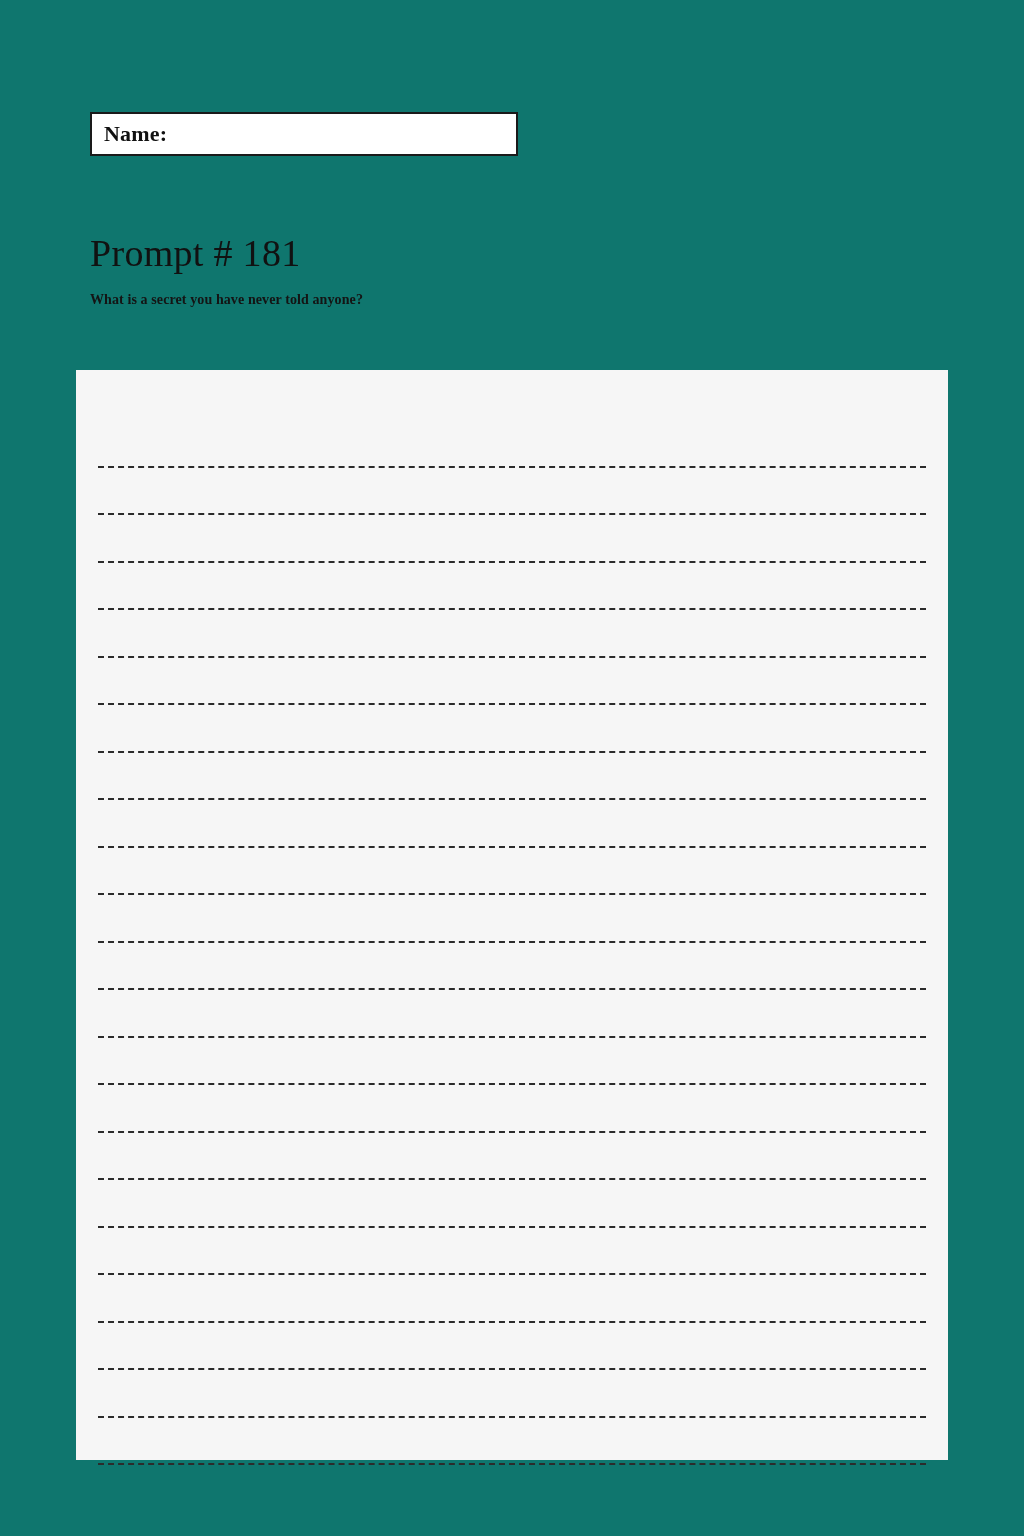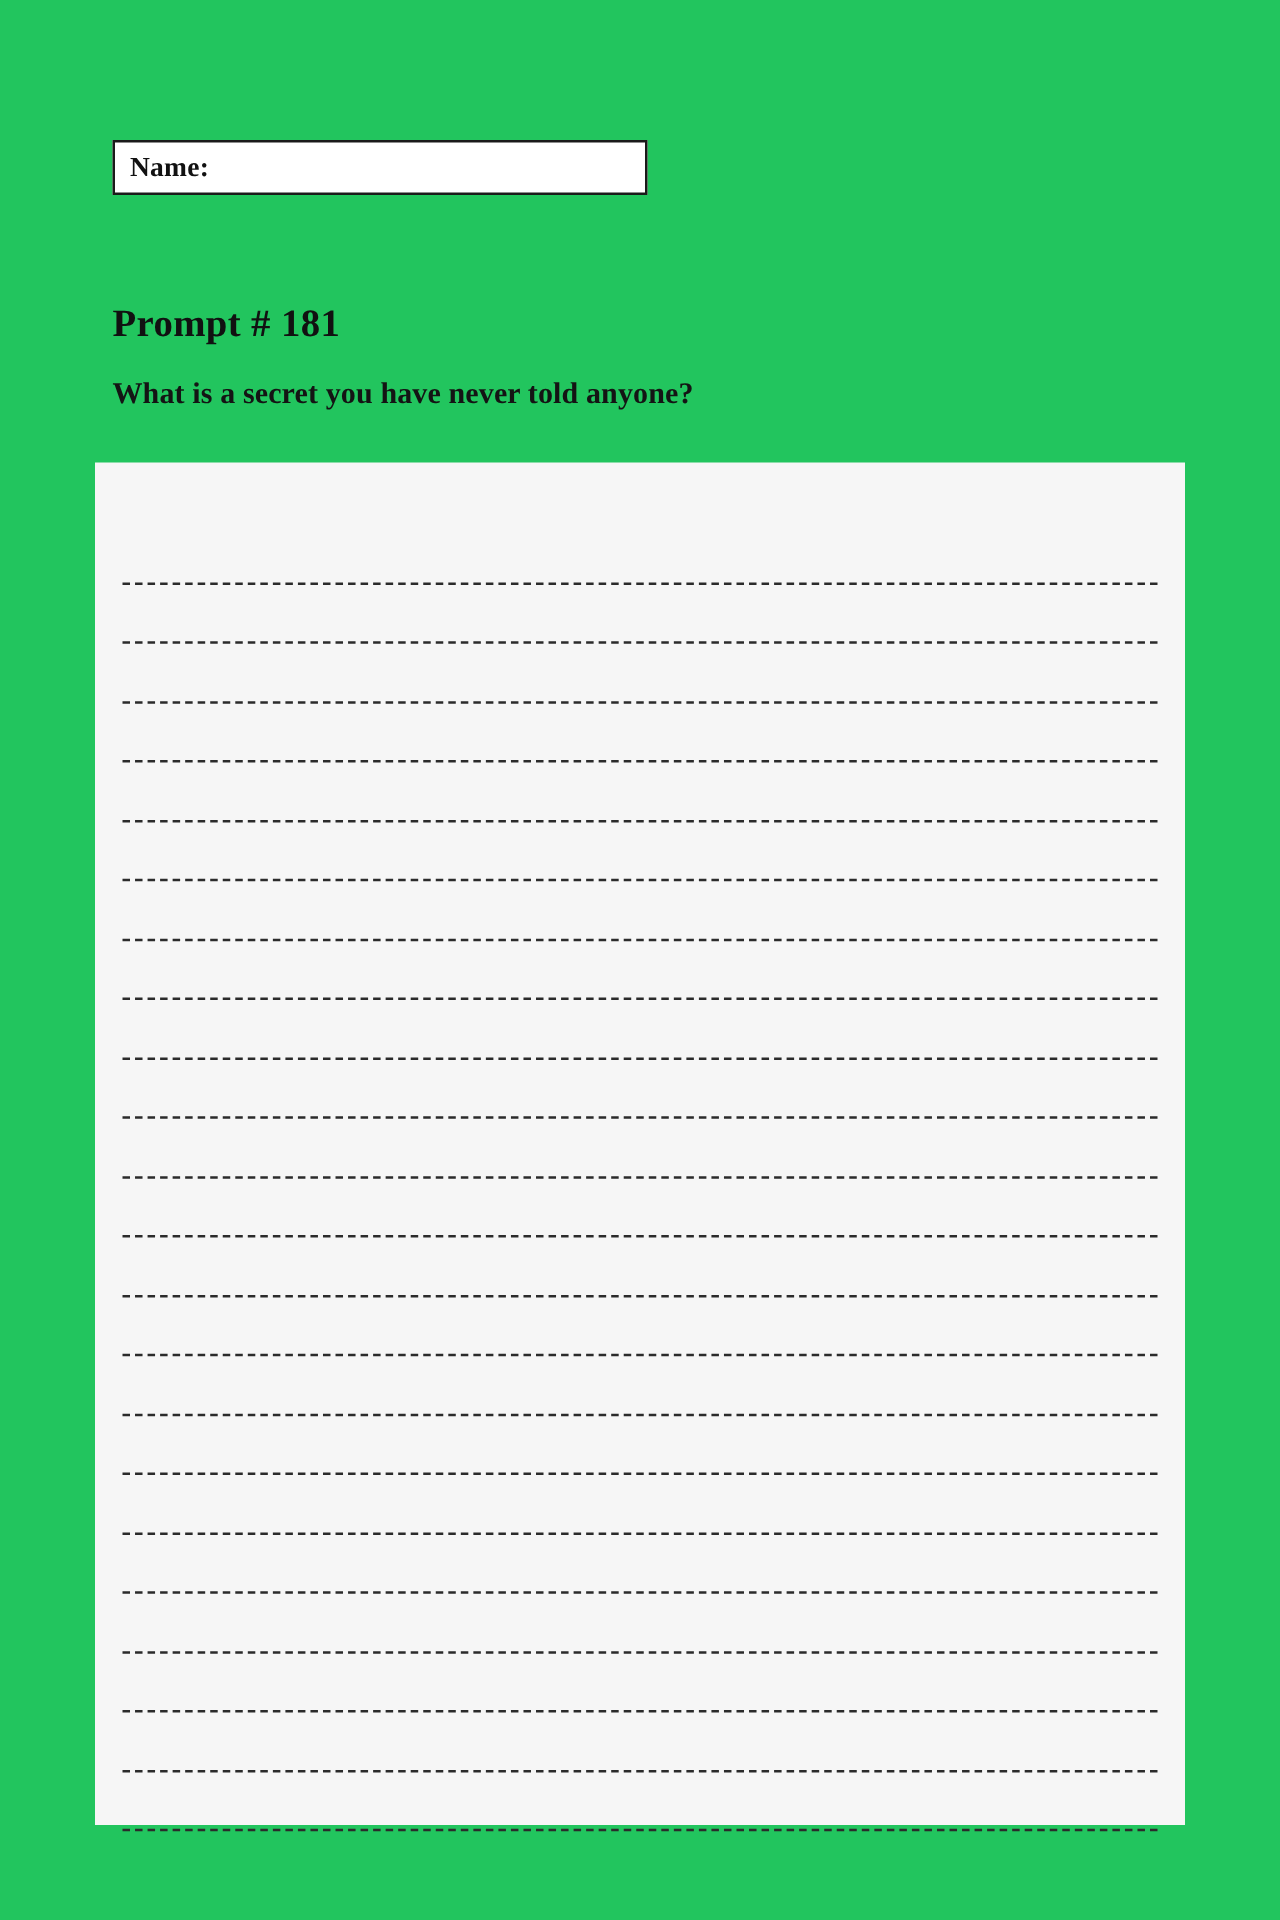--- a/index.html
+++ b/index.html
@@ -12,21 +12,21 @@
     height: 1536px;
     font-family: "Liberation Serif", serif;
     color: #111111;
     position: relative;
     overflow: hidden;
   }
 
   .page {
     position: absolute;
     inset: 0;
-    background: #22c55e;
+    background: #0f766e;
   }
 
   
   .header-row {
     position: absolute;
     left: 90px;
     top: 112px;
     width: 848px;
     height: 44px;
     display: flex;
@@ -60,34 +60,34 @@
     font-size: 20px;
     padding: 0 10px;
     height: 100%;
     color: #111111;
   }
 
   
   .title {
     position: absolute;
     left: 90px;
-    top: 220px;
+    top: 206px;
     font-family: "Liberation Serif", serif;
-    font-weight: 700;
-    font-size: 31px;
+    font-weight: 400;
+    font-size: 38px;
     letter-spacing: 0.3px;
     color: #111111;
   }
   .subtitle {
     position: absolute;
     left: 90px;
     top: 278px;
     font-family: "Liberation Serif", serif;
     font-weight: 700;
-    font-size: 24px;
+    font-size: 14px;
     letter-spacing: 0.1px;
     color: #141414;
   }
 
   
   .writing-area {
     position: absolute;
     left: 76px;
     top: 370px;
     width: 872px;

